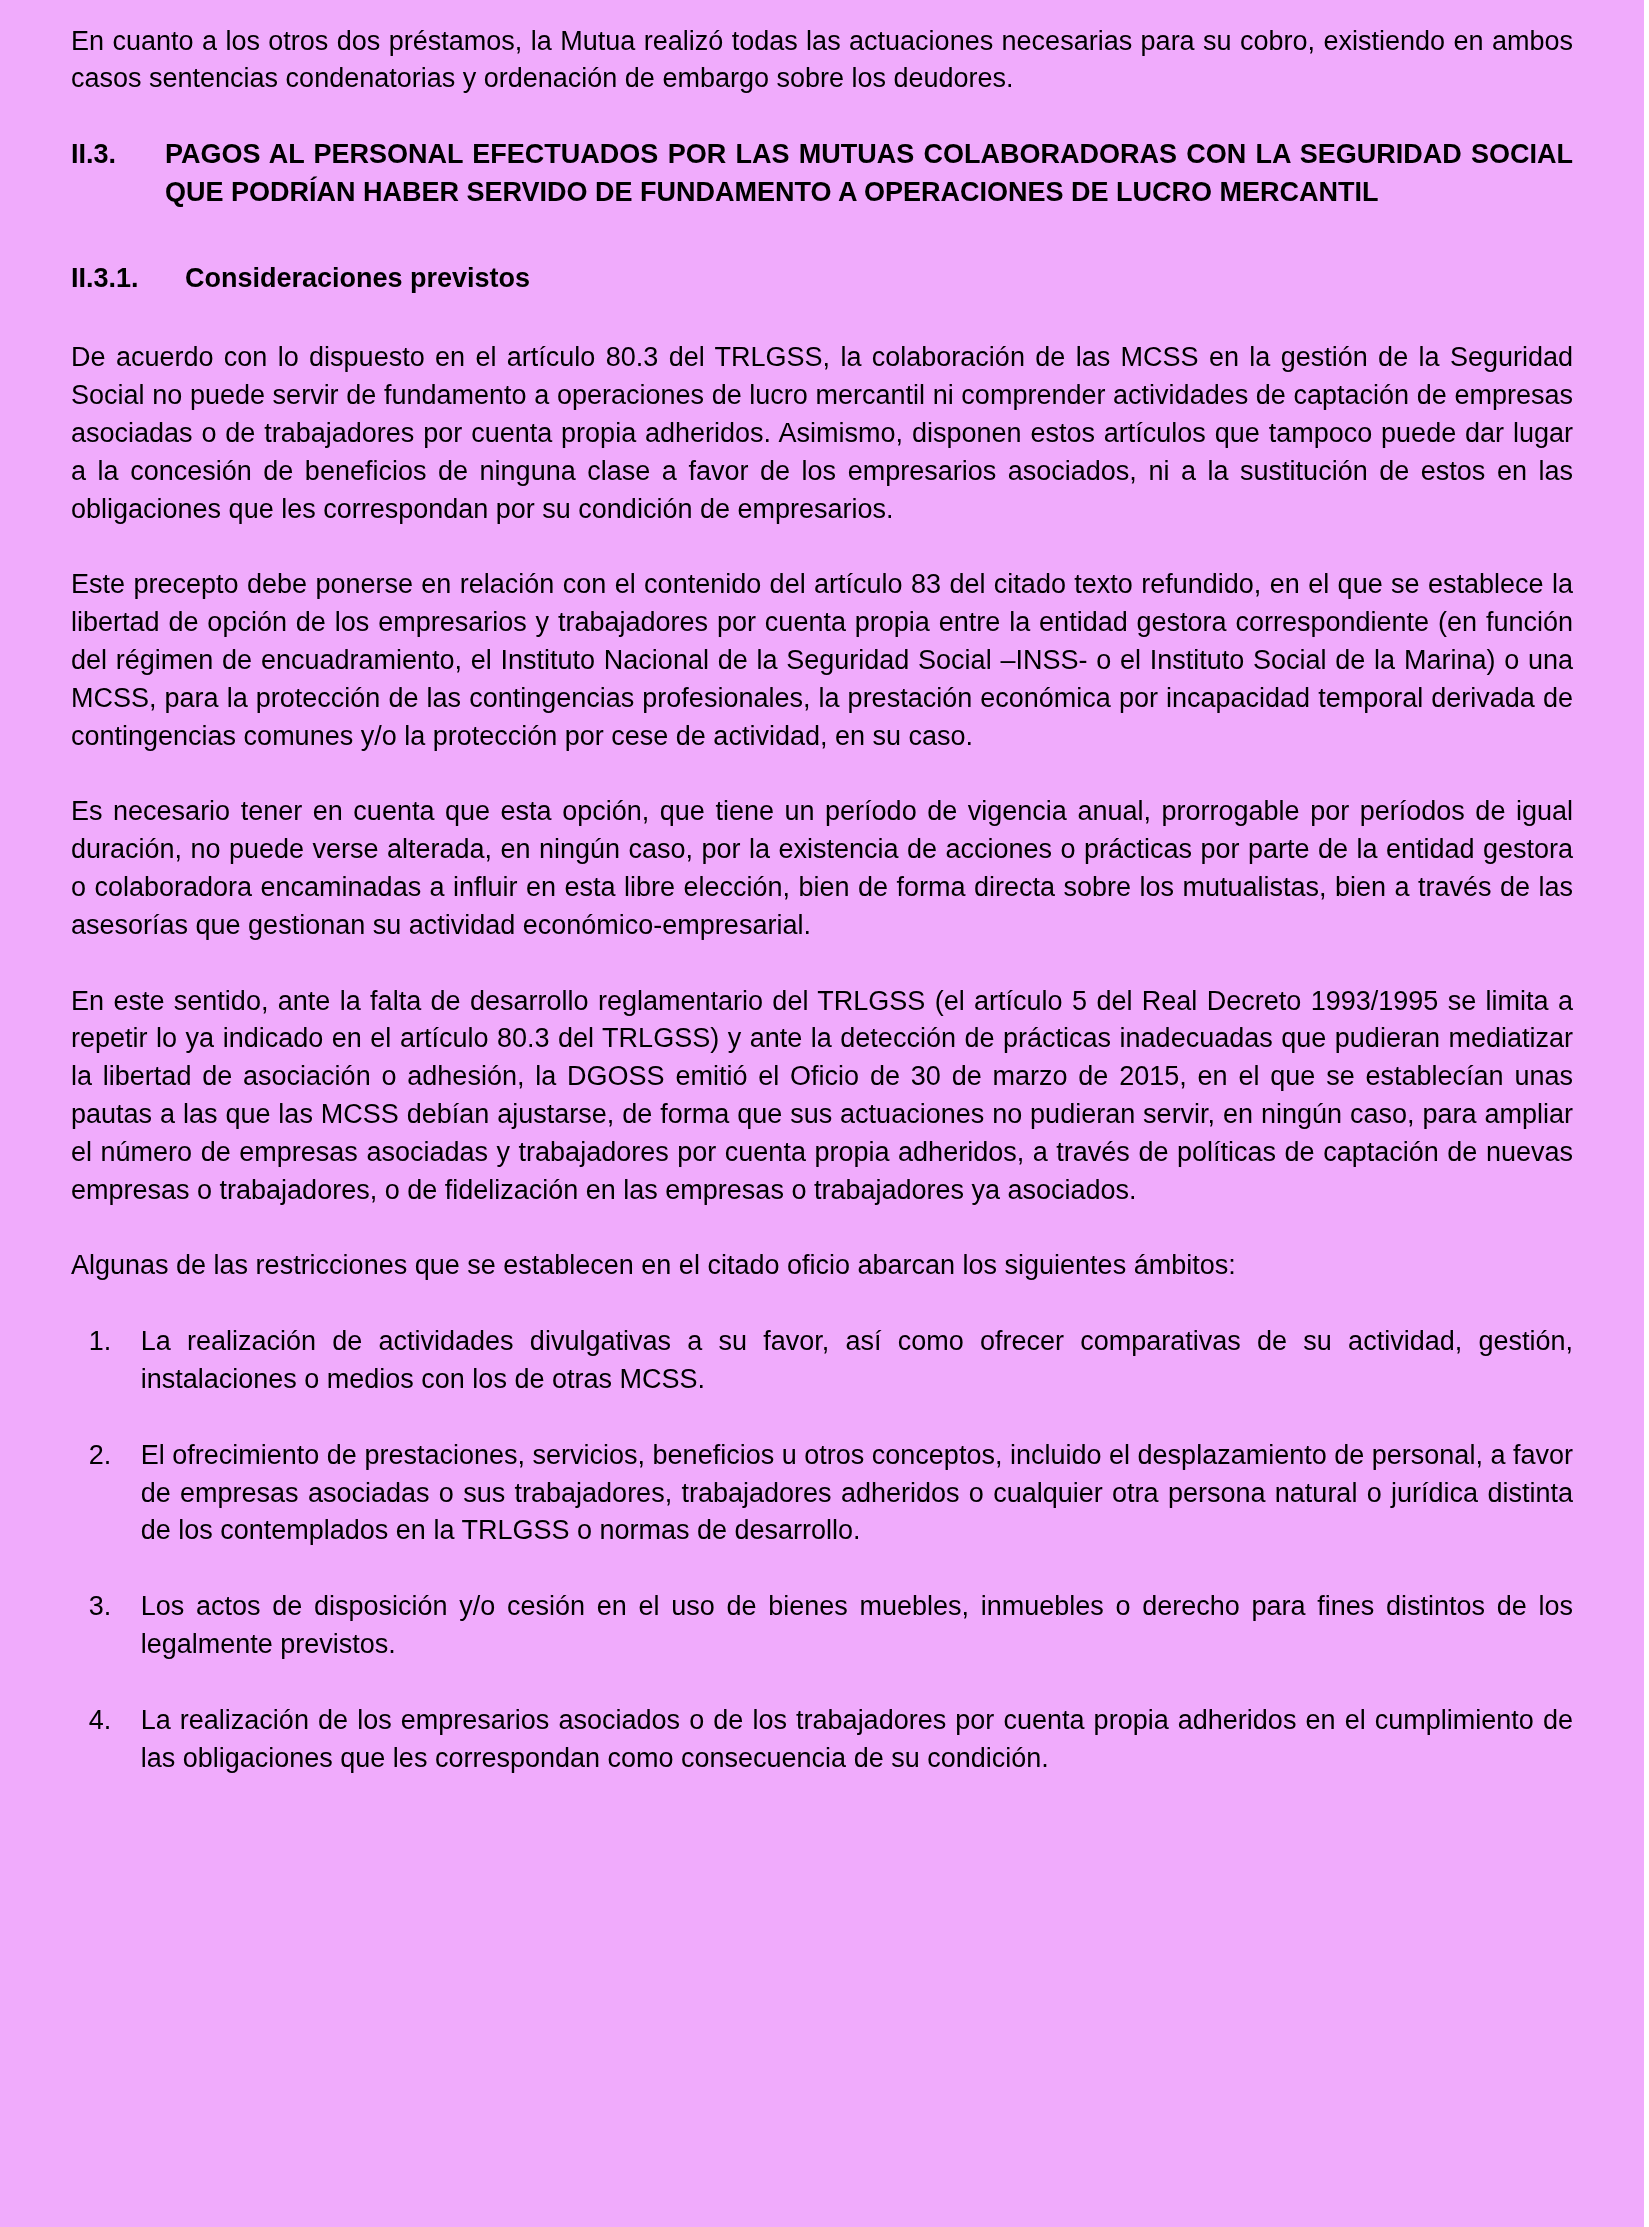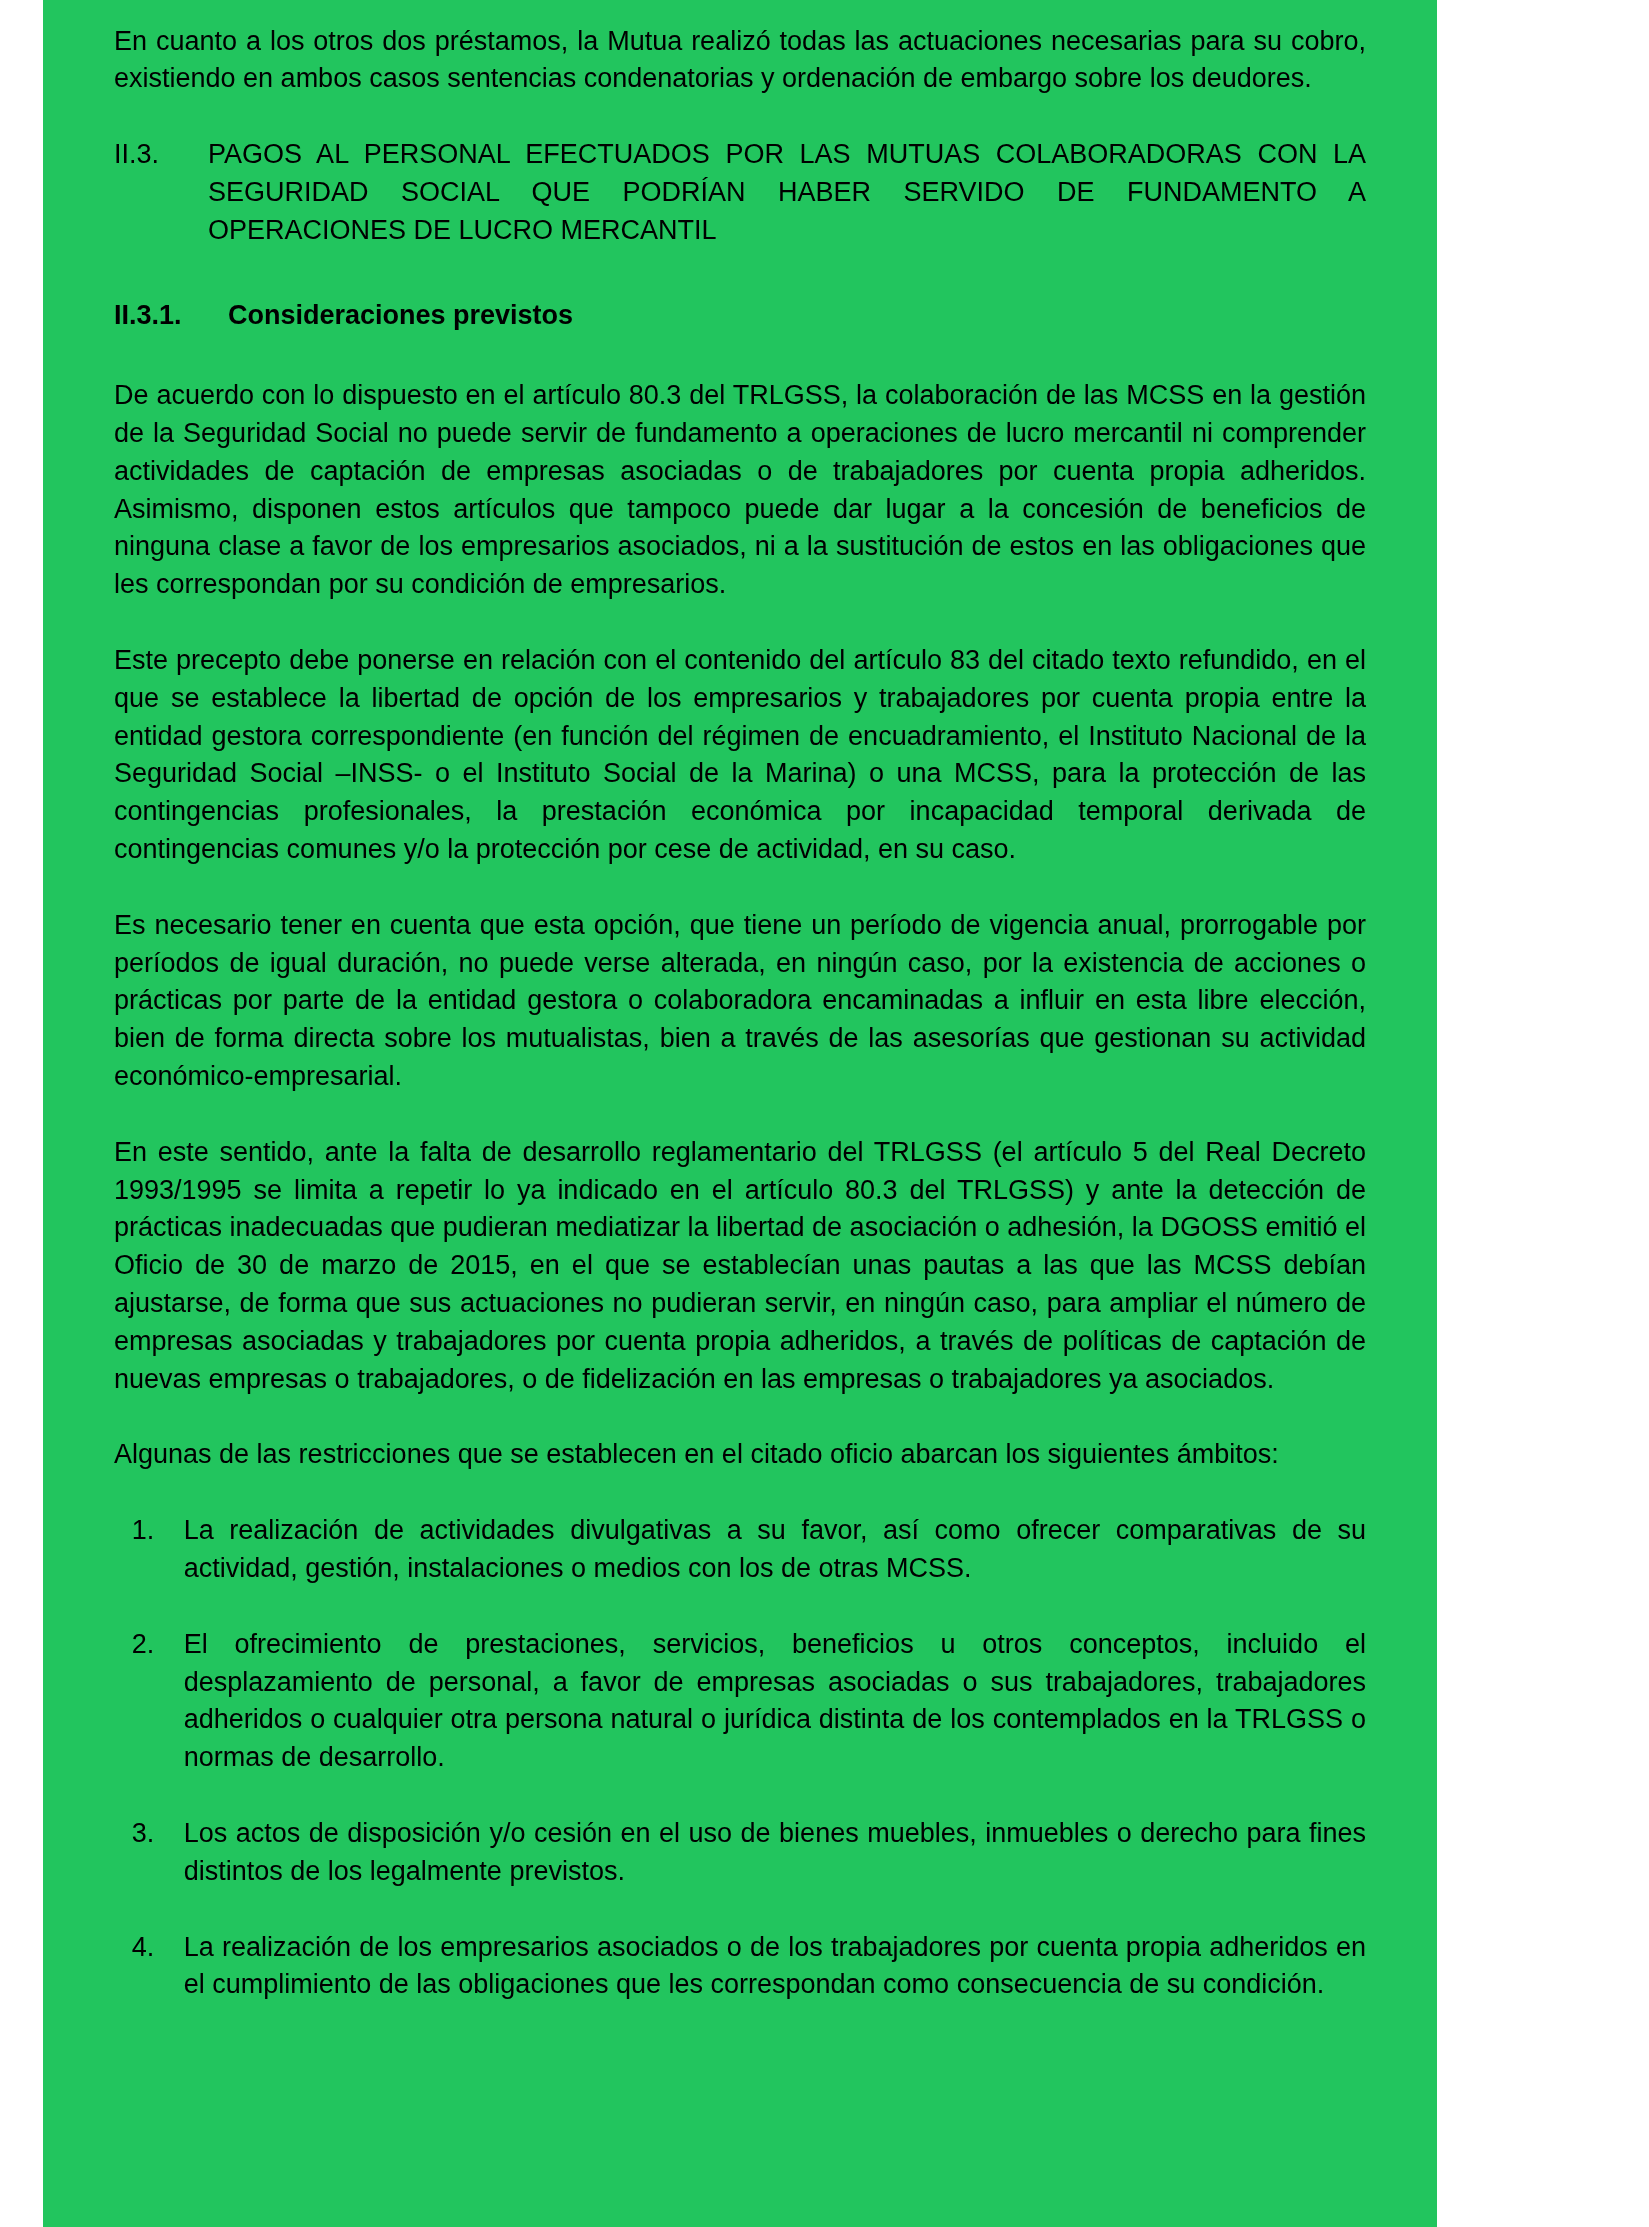--- a/index.html
+++ b/index.html
@@ -1,39 +1,38 @@
 <!DOCTYPE html>
 <html style="font-size:13px"><head>
 <meta charset="utf-8">
 <style>
   html, body {
     margin: 0;
     padding: 0;
     background: #ffffff;
   }
   .page {
-    width: 1394px;
+    width: 1644px;
     height: 2227px;
     box-sizing: border-box;
     padding: 22.5px 71px 0 71px;
-    background: #22c55e;
+    background: #f0abfc;
     color: #000000;
     font-family: "Liberation Sans", "DejaVu Sans", sans-serif;
     font-size: 27px;
     line-height: 1.4;
     overflow: hidden;
-    margin-left: 43px;
   }
   p.para {
     margin: 0 0 38px 0;
     text-align: justify;
   }
   .heading-l1 {
     display: flex;
-    font-weight: normal;
+    font-weight: bold;
     margin: 24px 0 48px 0;
     justify-content: space-between;
   }
   .heading-l1 .h-num {
     flex: 0 0 94px;
   }
   .heading-l1 .h-title {
     flex: 1;
     text-align: justify;
   }

